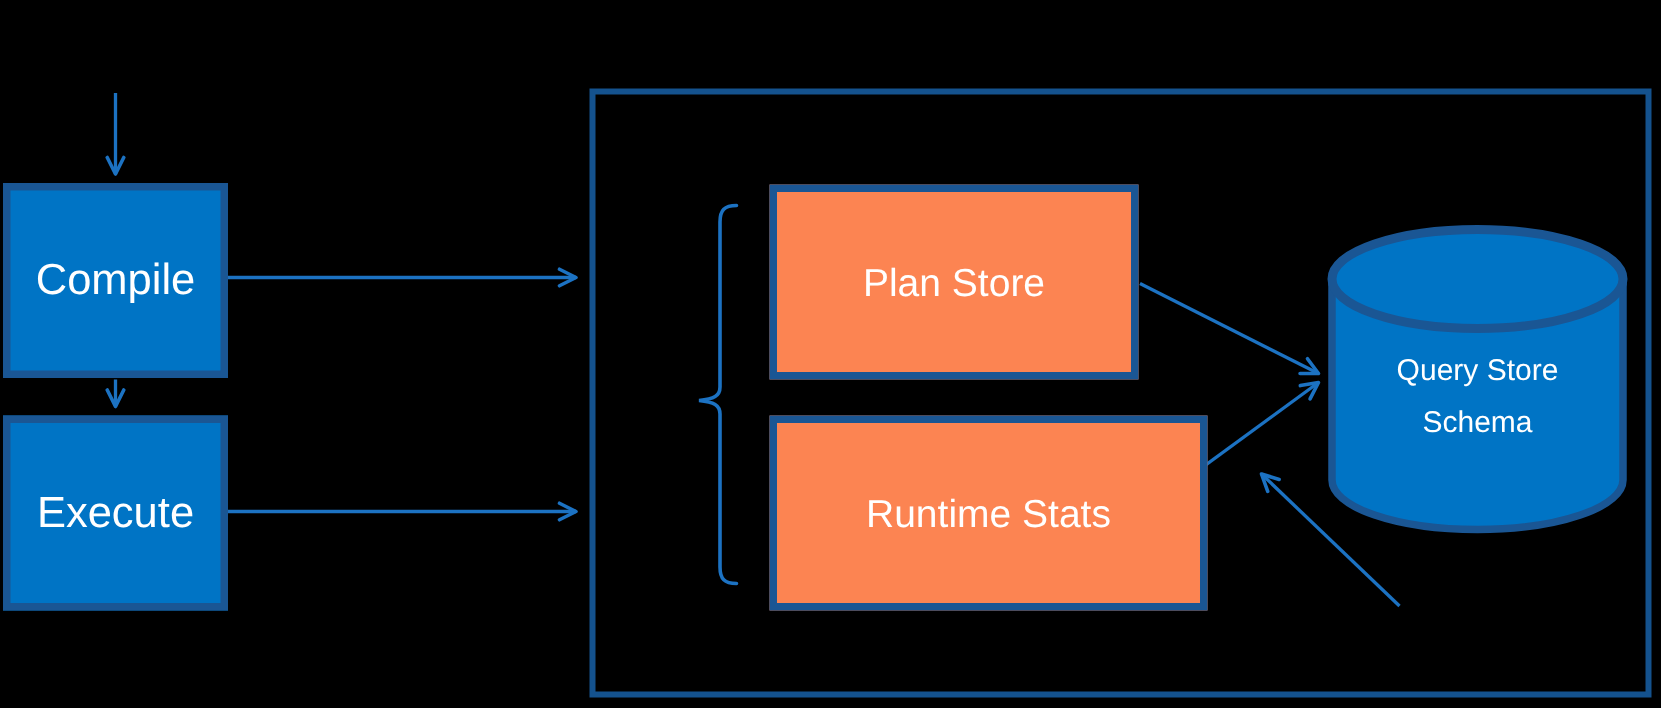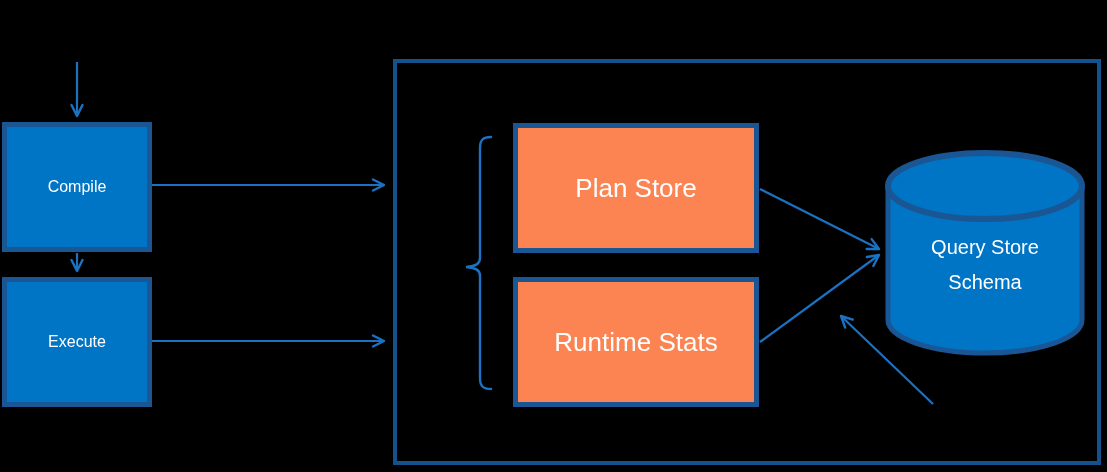--- a/index.html
+++ b/index.html
@@ -27,39 +27,39 @@
     box-sizing: border-box;
     display: flex;
     align-items: center;
     justify-content: center;
     color: #FFFFFF;
     text-align: center;
   }
   .blue-box {
     background: #0074C5;
     border: 5px solid #1A5694;
-    font-size: 16px;
+    font-size: 29px;
   }
   .orange-box {
     background: #FC8452;
     border: 5px solid #1A5694;
     font-size: 26px;
   }
   .container-box {
     position: absolute;
     box-sizing: border-box;
     left: 393px; top: 59px;
     width: 708px; height: 406px;
     border: 4px solid #14528E;
     background: transparent;
   }
   .compile-box  { left: 2px;   top: 122px; width: 150px; height: 130px; }
   .execute-box  { left: 2px;   top: 277px; width: 150px; height: 130px; }
   .planstore-box    { left: 513px; top: 123px; width: 246px; height: 130px; }
-  .runtimestats-box { left: 513px; top: 277px; width: 246px; height: 130px; }
+  .runtimestats-box { left: 513px; top: 277px; width: 292px; height: 130px; }
   .cylinder-label {
     position: absolute;
     left: 895px; top: 230px;
     width: 180px;
     color: #FFFFFF;
     font-size: 20px;
     line-height: 35px;
     text-align: center;
   }
 </style>

